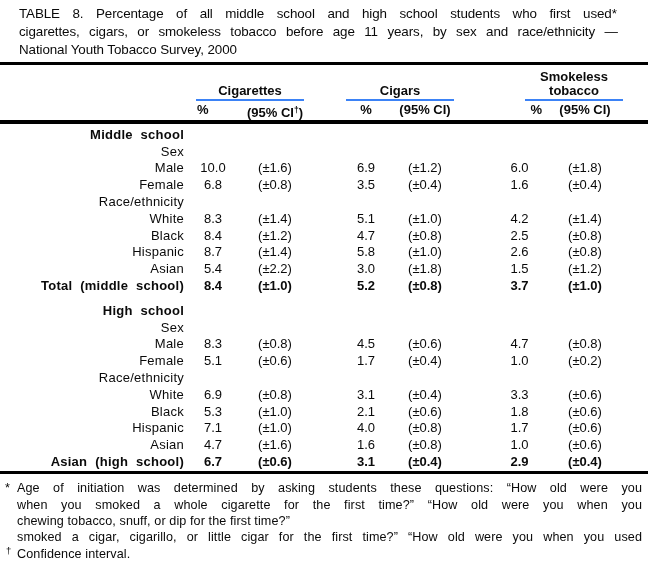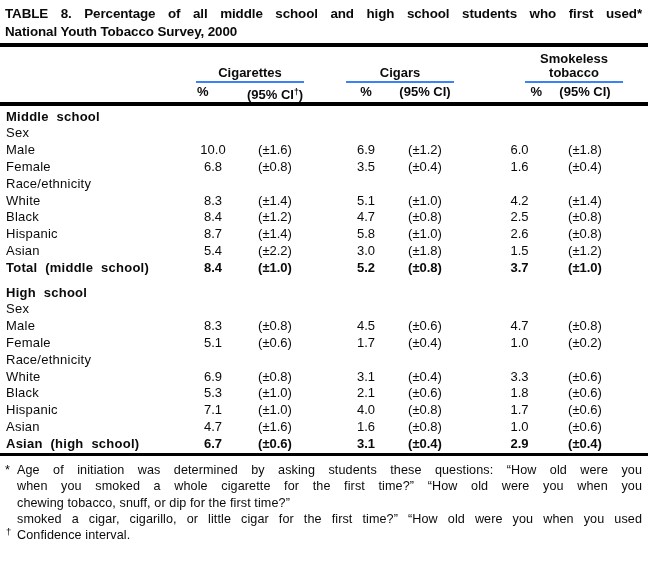--- a/index.html
+++ b/index.html
@@ -8,21 +8,21 @@
   .page {
     position: relative;
     width: 648px;
     height: 563px;
     background: #ffffff;
     overflow: hidden;
     padding-top: 5px;
   }
 
   
-  .title { padding: 0 6px 0 5px; font-weight: bold; font-size: 13.4px; letter-spacing: -0.1px; }
+  .title { padding: 0 6px 0 19px; font-weight: normal; font-size: 13.4px; letter-spacing: -0.1px; }
   .title-line { display: block; line-height: 18.2px; white-space: nowrap; overflow: hidden; }
 
   
   .rule { height: 3.6px; background: #000; width: 648px; }
   .rule-top { margin-top: 2px; }
 
   
   .grid {
     display: grid;
     grid-template-columns: 184px 58px 66px 32px 52px 66px 34px 55px 76px 1fr;
@@ -47,21 +47,21 @@
   .hrow2 { height: 19px; line-height: 18px; font-weight: bold; font-size: 13px; }
   .hp { text-align: center; }
   .hp.c-p1 { text-align: left; padding-left: 13px; }
   .hp.c-p3 { text-align: right; padding-right: 5px; }
   .hci { text-align: center; white-space: nowrap; }
   .hci sup { font-size: 8.5px; vertical-align: 4px; }
 
   
   .tbody { margin-top: 3px; }
   .trow { height: 16.8px; line-height: 16.6px; font-size: 13px; }
-  .trow .lbl { grid-column: 1; padding-left: 6px; word-spacing: 4px; letter-spacing: 0.25px; white-space: nowrap; }
+  .trow .lbl { grid-column: 1; padding-left: 6px; word-spacing: 4px; letter-spacing: 0.25px; white-space: nowrap; text-align: right; }
   .trow.data .lbl { }
   .trow.section .lbl, .trow.total .lbl { font-weight: bold; }
   .trow.total div { font-weight: bold; }
   .trow.gap-before { margin-top: 8px; }
   .pct { text-align: center; }
   .ci { text-align: center; white-space: nowrap; }
 
   
   .fnblock { margin-top: 6px; }
   .footnote {
@@ -74,20 +74,21 @@
   .fn-star { position: absolute; left: 5px; top: 0; }
   .fn-dag  { position: absolute; left: 6px; top: -3px; font-size: 9.5px; }
 </style>
 </head>
 <body>
 
 <div class="page">
 
   <div class="title">
     <span class="title-line fit"><span style="white-space: nowrap; word-spacing: 8.94952px;">TABLE 8. Percentage of all middle school and high school students who first used*</span></span>
+    <span class="title-line fit"><span style="white-space: nowrap; word-spacing: 5.82933px;">cigarettes, cigars, or smokeless tobacco before age 11 years, by sex and race/ethnicity —</span></span>
     <span class="title-line">National Youth Tobacco Survey, 2000</span>
   </div>
 
   <div class="rule rule-top"></div>
 
   <div class="grid hrow1">
     <div class="ghead g1">Cigarettes</div>
     <div class="ghead g2">Cigars</div>
     <div class="ghead g3">Smokeless tobacco</div>
   </div>

